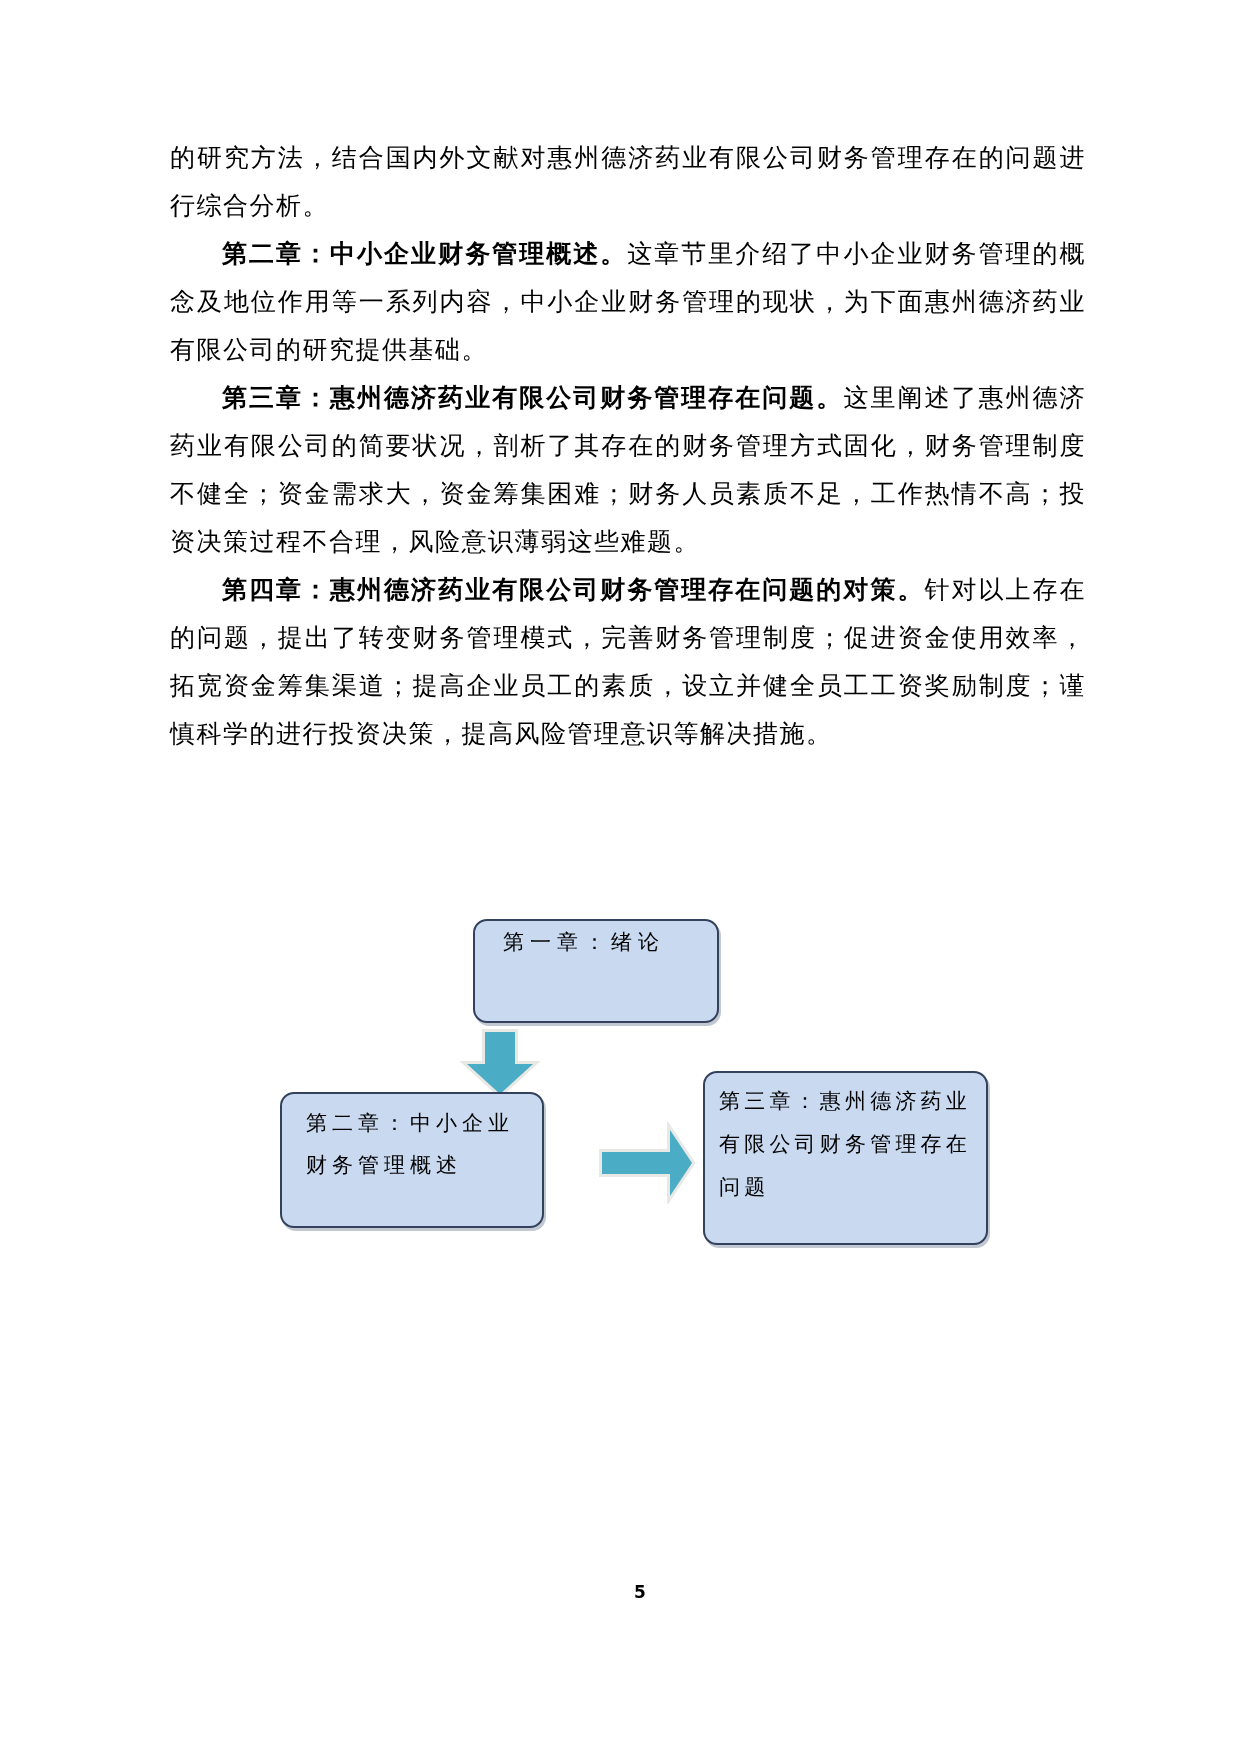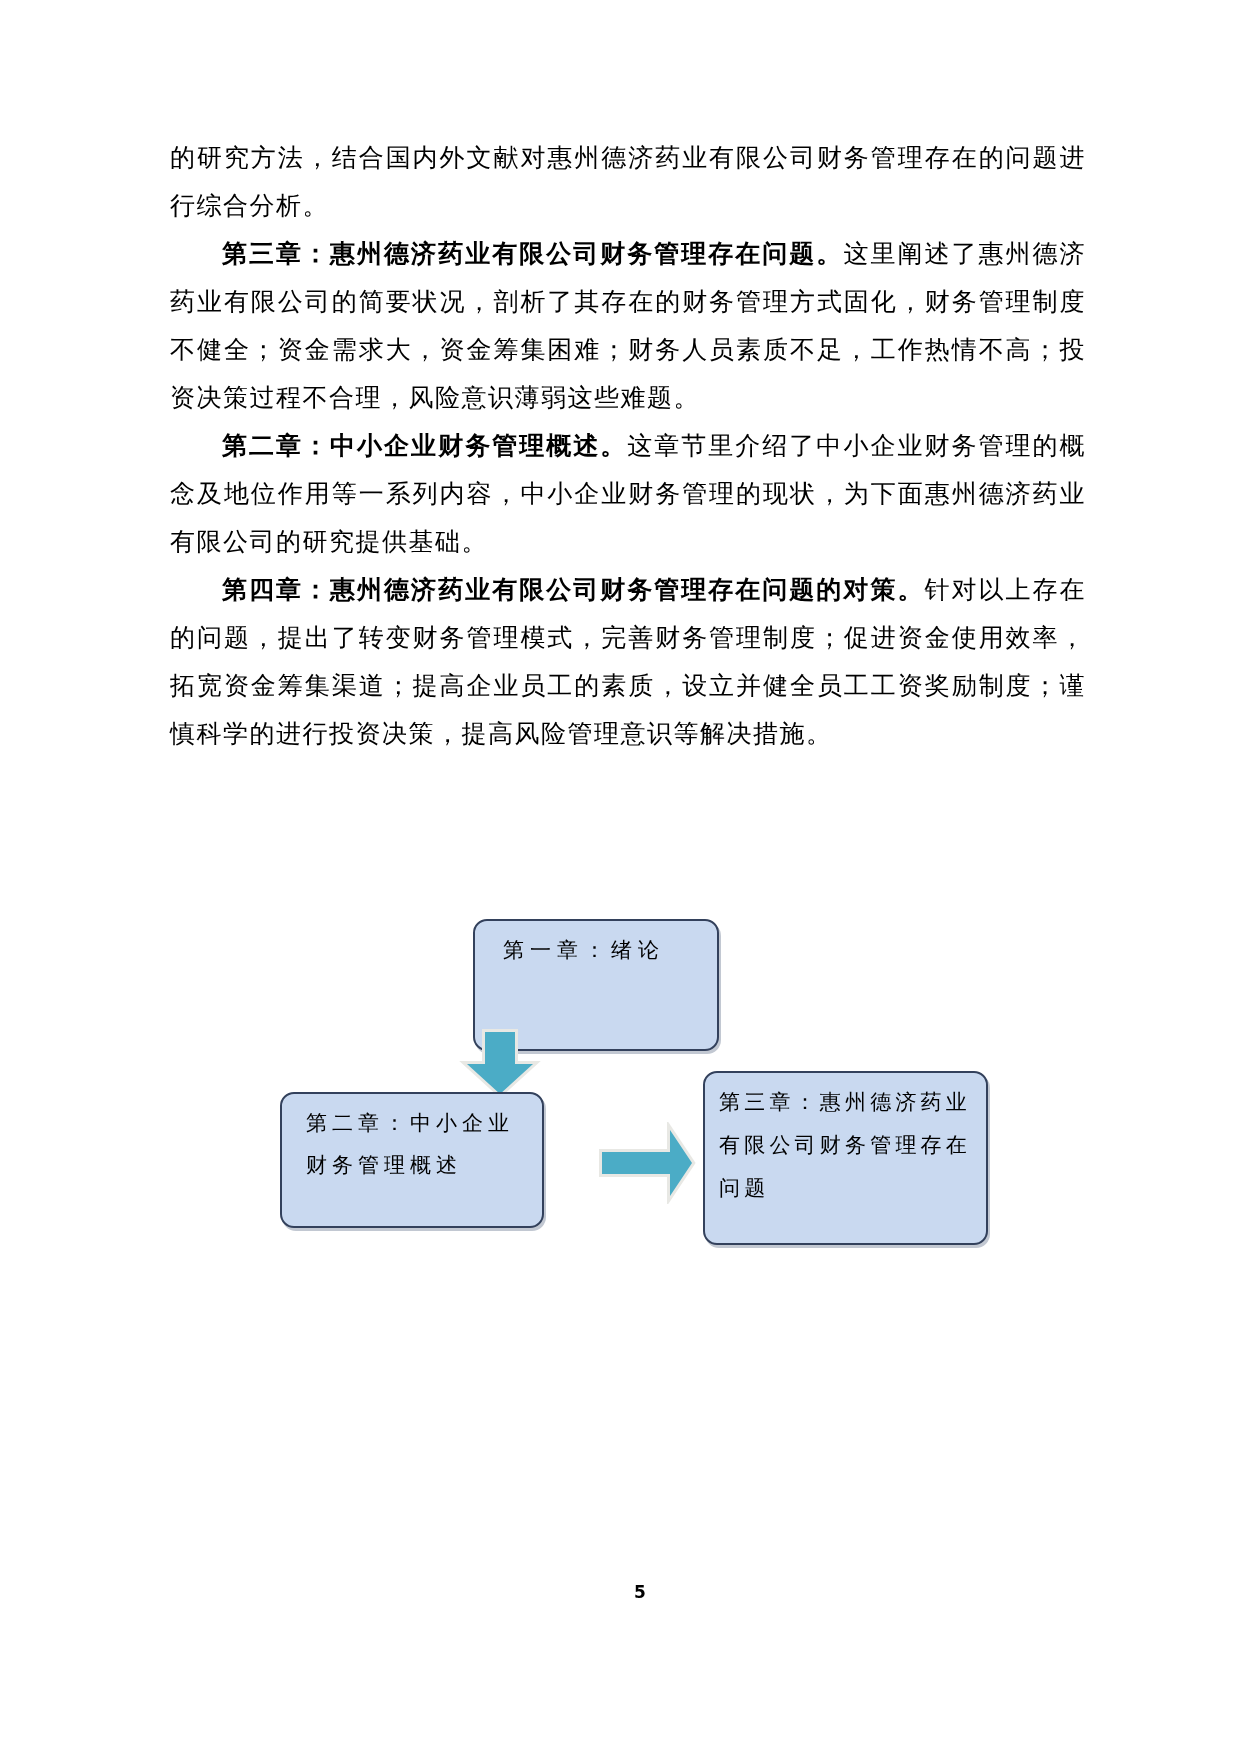--- a/index.html
+++ b/index.html
@@ -37,23 +37,23 @@
     position: absolute;
     box-sizing: border-box;
     background: #c9d9f0;
     border: 2px solid #33415c;
     border-radius: 14px;
     box-shadow: 2px 3px 0 #c2c8d2;
     font-size: 21px;
     line-height: 42px;
     text-align: left;
   }
-  .box-1 { left: 473px; top: 919px;  width: 246px; height: 132px; padding: 8px 0 0 28px; letter-spacing: 6px; }
+  .box-1 { left: 473px; top: 919px;  width: 246px; height: 104px; padding: 0 0 0 28px; letter-spacing: 6px; }
   .box-2 { left: 280px; top: 1092px; width: 264px; height: 136px; padding: 8px 10px 0 24px; letter-spacing: 5px; }
-  .box-3 { left: 703px; top: 1071px; width: 285px; height: 174px; padding: 8px 12px 0 14px; letter-spacing: 4.2px; line-height: 43px; }
+  .box-3 { left: 703px; top: 1071px; width: 285px; height: 174px; padding: 8px 12px 0 14px; letter-spacing: 4.2px; line-height: 43px; font-family: Liberation Mono, monospace; }
   .arrow-svg { position: absolute; }
   .arrow-down  { left: 452px; top: 1028px; }
   .arrow-right { left: 598px; top: 1122px; }
 
   
   .page-number {
     position: absolute;
     left: 560px;
     top: 1582px;
     width: 160px;
@@ -61,22 +61,22 @@
     font-family: "DejaVu Sans", "Liberation Sans", sans-serif;
     font-size: 17px;
     font-weight: bold;
   }
 </style>
 </head>
 <body>
 
 <div class="text-block">
   <p><span class="lead"></span><span>的研究方法，结合国内外文献对惠州德济药业有限公司财务管理存在的问题进行综合分析。</span></p>
+  <p class="indent"><span class="lead">第二章：中小企业财务管理概述。</span><span>这章节里介绍了中小企业财务管理的概念及地位作用等一系列内容，中小企业财务管理的现状，为下面惠州德济药业有限公司的研究提供基础。</span></p>
   <p class="indent"><span class="lead">第三章：惠州德济药业有限公司财务管理存在问题。</span><span>这里阐述了惠州德济药业有限公司的简要状况，剖析了其存在的财务管理方式固化，财务管理制度不健全；资金需求大，资金筹集困难；财务人员素质不足，工作热情不高；投资决策过程不合理，风险意识薄弱这些难题。</span></p>
-  <p class="indent"><span class="lead">第二章：中小企业财务管理概述。</span><span>这章节里介绍了中小企业财务管理的概念及地位作用等一系列内容，中小企业财务管理的现状，为下面惠州德济药业有限公司的研究提供基础。</span></p>
   <p class="indent"><span class="lead">第四章：惠州德济药业有限公司财务管理存在问题的对策。</span><span>针对以上存在的问题，提出了转变财务管理模式，完善财务管理制度；促进资金使用效率，拓宽资金筹集渠道；提高企业员工的素质，设立并健全员工工资奖励制度；谨慎科学的进行投资决策，提高风险管理意识等解决措施。</span></p>
 </div>
 
 <div class="diagram">
 
   <div class="chart-box box-1">
     <span>第一章：绪论</span>
   </div>
 
   <svg class="arrow-svg arrow-down" width="96" height="72" viewBox="0 0 96 72">

